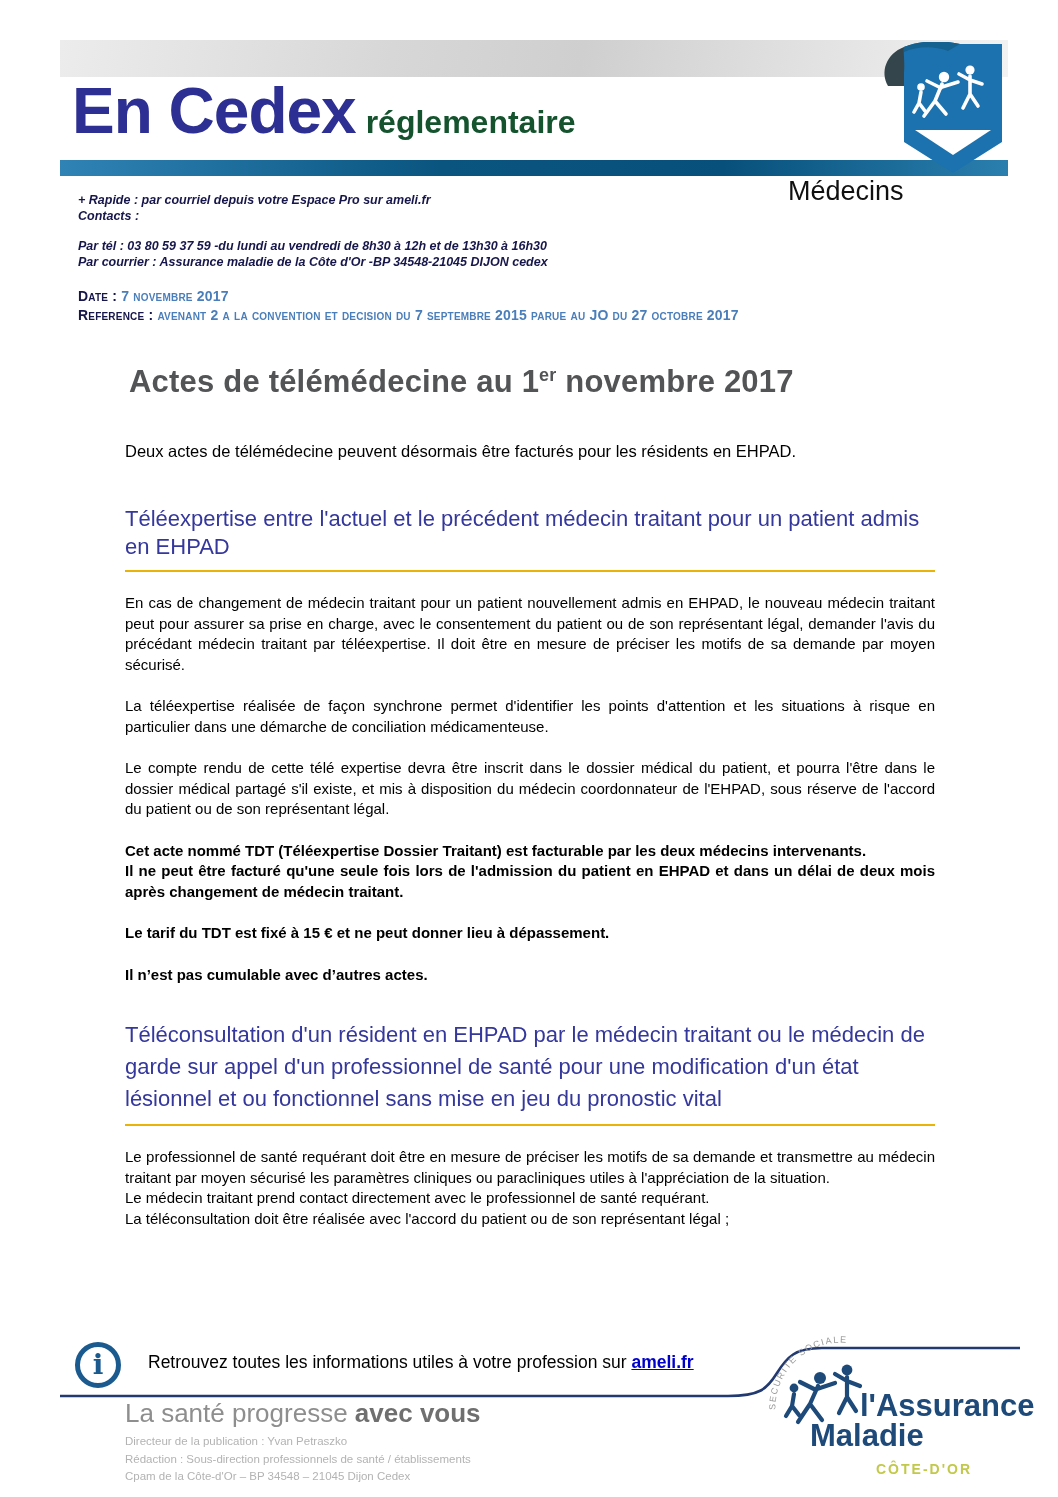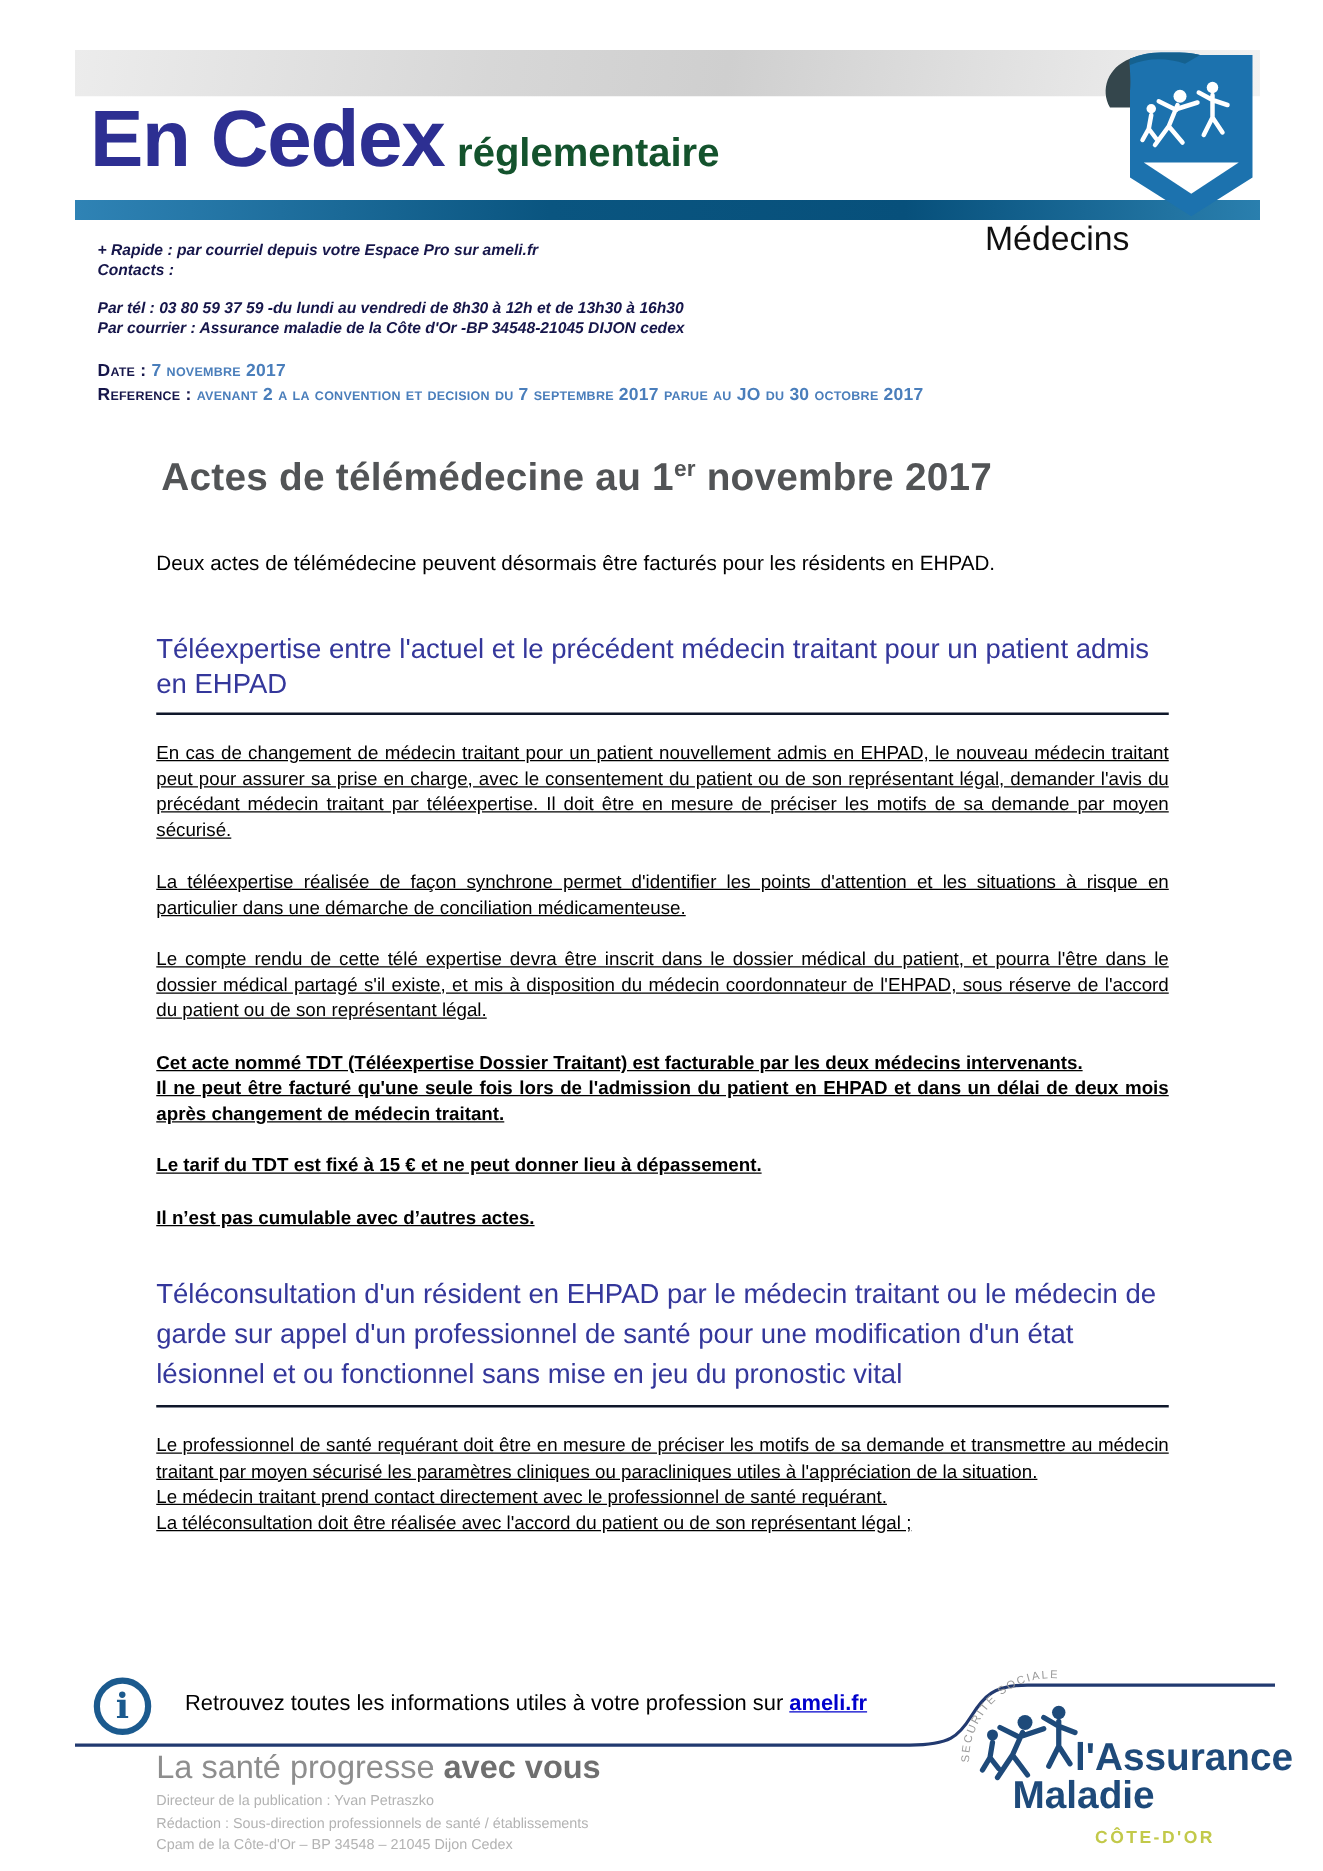--- a/index.html
+++ b/index.html
@@ -44,25 +44,25 @@
   .doc-title{
     font-size:31px;font-weight:bold;color:#525456;letter-spacing:.2px;margin:4px;
   }
   .doc-title sup{font-size:18px;}
   .intro{
     margin:40px 0 0 0;font-size:16.5px;line-height:23px;font-weight:bold;
     font-weight:normal;
   }
   .sec-heading{
     margin:42px 0 0 0;font-size:22px;font-weight:normal;color:#34379b;line-height:28px;
-    border-bottom:2px solid #0f172a;padding-bottom:9px;
+    border-bottom:2px solid #eab308;padding-bottom:9px;
   }
   .sec-heading.tall{line-height:32px;margin-top:34px;}
   .article p.body{
-    margin:21px 0 0 0;font-size:15px;line-height:20.5px;text-align:justify;text-decoration:underline;
+    margin:21px 0 0 0;font-size:15px;line-height:20.5px;text-align:justify;
   }
   .article p.body.b{font-weight:bold;}
   .article p.body.tight{margin-top:0;}
   
   .info-icon{
     position:absolute;left:75px;top:1342px;width:36px;height:36px;
     border:5px solid #1b5a8e;border-radius:50%;background:#fff;
     display:flex;align-items:center;justify-content:center;
     font-family:"DejaVu Serif","Liberation Serif",serif;
     font-size:28px;font-weight:bold;color:#1b5a8e;line-height:1;
@@ -114,21 +114,21 @@
   <div class="contacts">
     <div>+ Rapide : par courriel depuis votre Espace Pro sur ameli.fr</div>
     <div>Contacts :</div>
     <div class="gap"></div>
     <div>Par tél : 03 80 59 37 59 -du lundi au vendredi de 8h30 à 12h et de 13h30 à 16h30</div>
     <div>Par courrier : Assurance maladie de la Côte d'Or -BP 34548-21045 DIJON cedex</div>
   </div>
 
   <div class="meta">
     <div><span class="lbl">Date : </span><span class="val">7 novembre 2017</span></div>
-    <div><span class="lbl">Reference : </span><span class="val">avenant 2 a la convention et decision du 7 septembre 2017 parue au JO du 30 octobre 2017</span></div>
+    <div><span class="lbl">Reference : </span><span class="val">avenant 2 a la convention et decision du 7 septembre 2015 parue au JO du 27 octobre 2017</span></div>
   </div>
 
   <div class="article">
     <h1 class="doc-title"><span>Actes de télémédecine au 1</span><sup>er</sup><span> novembre 2017</span></h1>
 
     <p class="intro">Deux actes de télémédecine peuvent désormais être facturés pour les résidents en EHPAD.</p>
 
     <h2 class="sec-heading">Téléexpertise entre l'actuel et le précédent médecin traitant pour un patient admis en EHPAD</h2>
     <p class="body">En cas de changement de médecin traitant pour un patient nouvellement admis en EHPAD, le nouveau médecin traitant peut pour assurer sa prise en charge, avec le consentement du patient ou de son représentant légal, demander l'avis du précédant médecin traitant par téléexpertise. Il doit être en mesure de préciser les motifs de sa demande par moyen sécurisé.</p>
     <p class="body">La téléexpertise réalisée de façon synchrone permet d'identifier les points d'attention et les situations à risque en particulier dans une démarche de conciliation médicamenteuse.</p>

